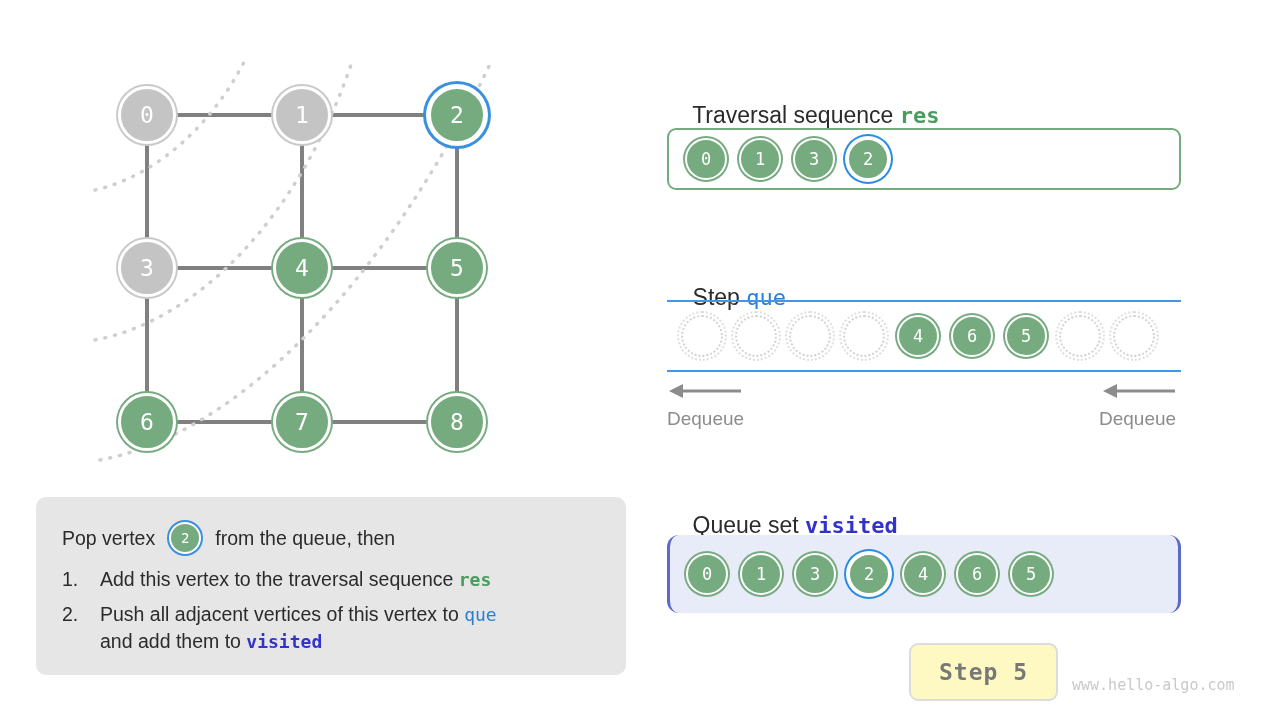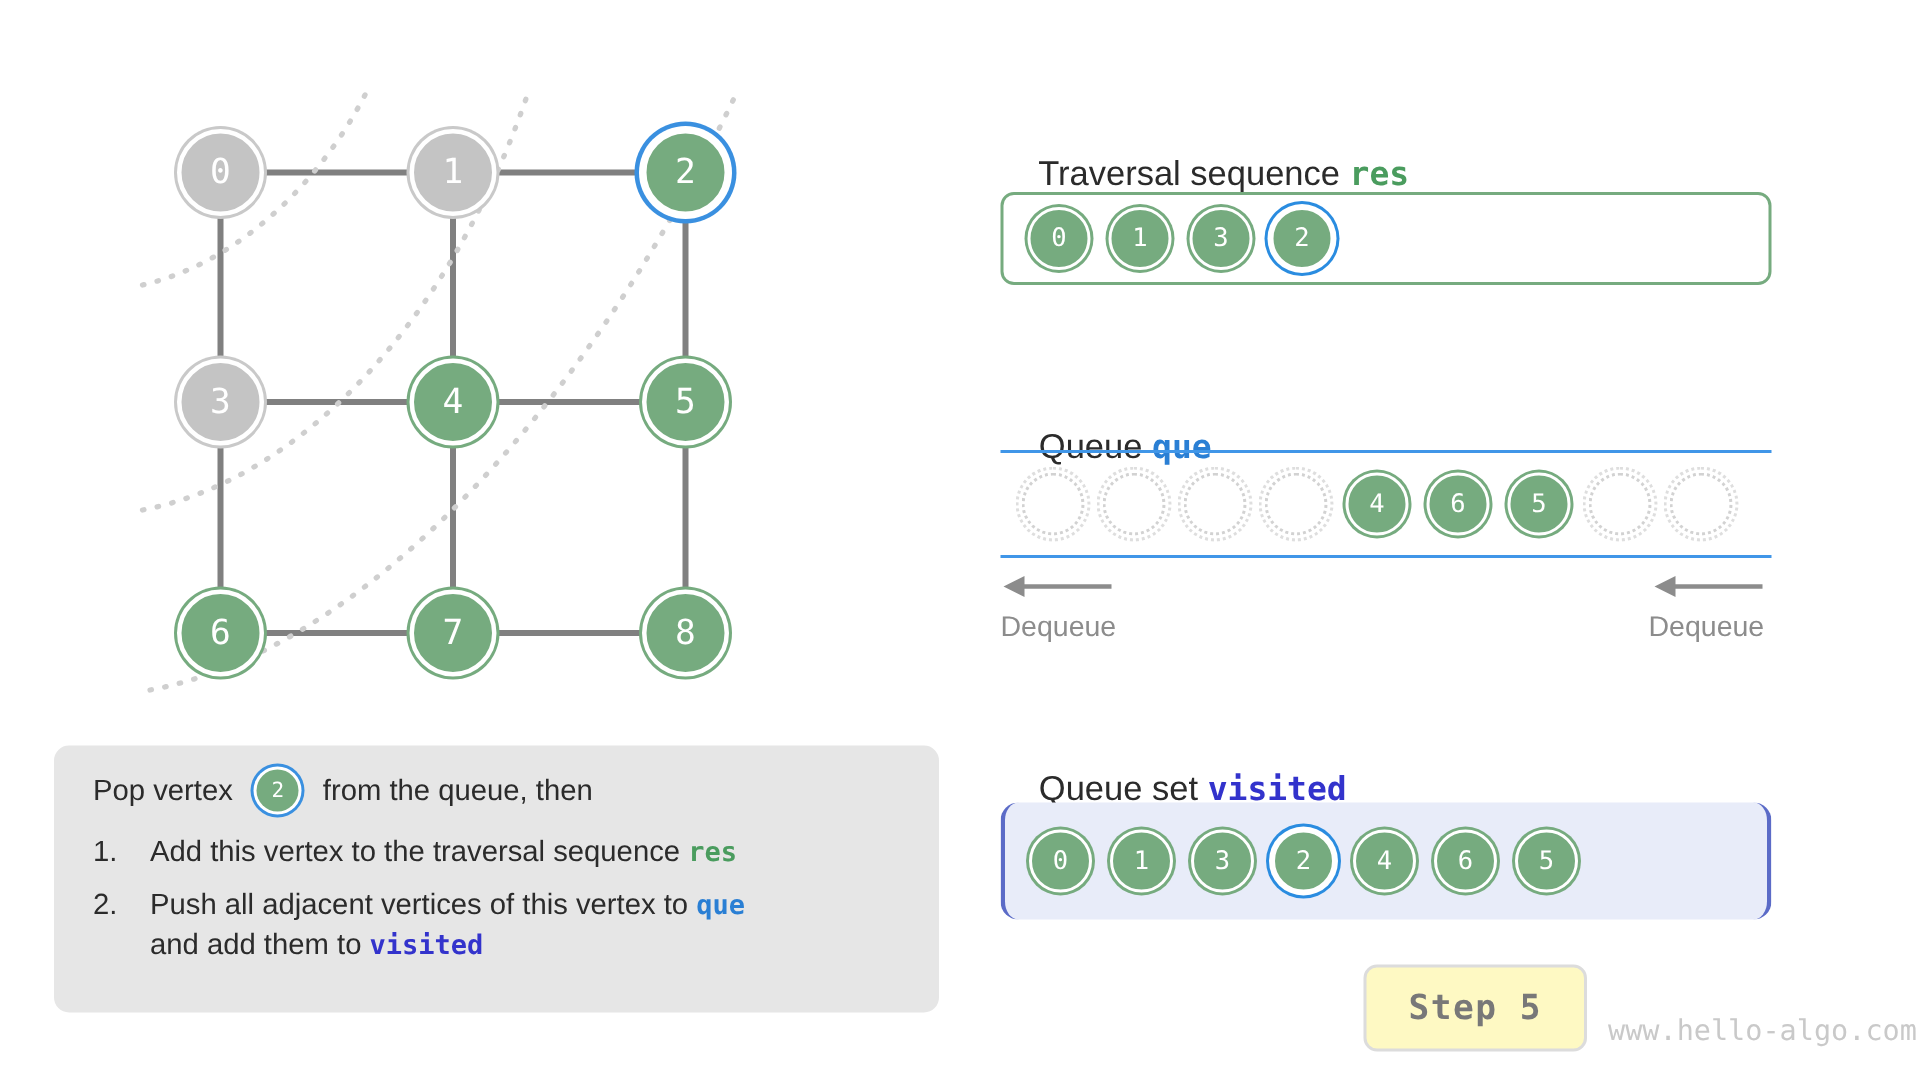--- a/index.html
+++ b/index.html
@@ -23,40 +23,40 @@
     box-sizing:border-box;
   }
   .node.grey{background:#c4c4c4;border:3px solid #ffffff;box-shadow:0 0 0 2px #c9c9c9;}
   .node.green{background:#76ab7f;border:3px solid #ffffff;box-shadow:0 0 0 2px #76ab7f;}
   .node.green.cur{box-shadow:0 0 0 2px #ffffff,0 0 0 5px #3a90e0;}
 
   
   #instruction-card{
     position:absolute;left:36px;top:497px;width:590px;height:178px;
     background:#e6e6e6;border-radius:10px;box-sizing:border-box;
-    padding:12px 26px 0 26px;
+    padding:23px 26px 0 26px;
   }
   #instr-line1{
     font-size:19.5px;color:#2b2b2b;display:flex;align-items:center;height:36px;
     white-space:pre;
   }
   .inline-node{
     display:inline-flex;align-items:center;justify-content:center;
     width:28px;height:28px;border-radius:50%;
     background:#76ab7f;color:#fff;
     font-family:"DejaVu Sans Mono", monospace;font-size:14px;
     margin:0 16px;
     box-shadow:0 0 0 2px #ffffff,0 0 0 4px #3a90e0;
     flex:none;
   }
   #instr-list{margin:10px 0 0 0;padding:0;list-style:none;font-size:19.5px;color:#2b2b2b;}
   #instr-list li{display:flex;margin-bottom:9px;line-height:1.35;}
   #instr-list li .num{width:38px;flex:none;}
   .kw-res{color:#4a9c5e;font-family:"DejaVu Sans Mono", monospace;font-weight:bold;font-size:18px;}
-  .kw-que{color:#2a7fd4;font-family:"DejaVu Sans Mono", monospace;font-weight:bold;font-size:18px;}
+  .kw-que{color:#2a7fd4;font-family:"DejaVu Sans Mono", monospace;font-weight:normal;font-size:18px;}
   .kw-vis{color:#3333cc;font-family:"DejaVu Sans Mono", monospace;font-weight:bold;font-size:18px;}
 
   
   #right-panel{position:absolute;left:640px;top:0;width:640px;height:576px;}
 
   .section-title{
     position:absolute;font-size:23px;color:#2b2b2b;white-space:pre;
   }
   .section-title .kw-res{font-size:22px;}
   .section-title .kw-que{font-size:22px;}
@@ -102,21 +102,21 @@
   
   #step-badge{
     position:absolute;left:269px;top:643px;width:145px;height:54px;
     background:#fef9c3;border:2px solid #dcdcdc;border-radius:9px;
     display:flex;align-items:center;justify-content:center;
     font-family:"DejaVu Sans Mono", monospace;font-weight:bold;
     font-size:23px;color:#787878;letter-spacing:1px;
   }
   #watermark{
     position:absolute;left:432px;top:676px;
-    font-family:"DejaVu Sans Mono", monospace;font-size:19px;color:#c9c9c9;
+    font-family:"DejaVu Sans Mono", monospace;font-size:15px;color:#c9c9c9;
   }
 </style>
 </head>
 <body>
 
 <div id="graph-panel">
   <svg id="graph-svg" width="640" height="500">
     <g id="edge-group" stroke="#808080" stroke-width="4" stroke-linecap="round">
         <line x1="147" y1="115" x2="302" y2="115"></line>
         <line x1="302" y1="115" x2="457" y2="115"></line>
@@ -174,21 +174,21 @@
     <span>Traversal sequence </span><span class="kw-res">res</span>
   </div>
   <div id="res-box">
       <div class="slot filled">0</div>
       <div class="slot filled">1</div>
       <div class="slot filled">3</div>
       <div class="slot filled cur">2</div>
     </div>
 
   <div class="section-title" style="left:27px;top:257px;">
-    <span>Queue </span><span class="kw-que">que</span>
+    <span>Step </span><span class="kw-que">que</span>
   </div>
   <div id="queue-wrap">
     <div class="q-rule"></div>
     <div id="queue-row">
         <div class="slot empty"></div>
         <div class="slot empty"></div>
         <div class="slot empty"></div>
         <div class="slot empty"></div>
         <div class="slot filled">4</div>
         <div class="slot filled">6</div>

